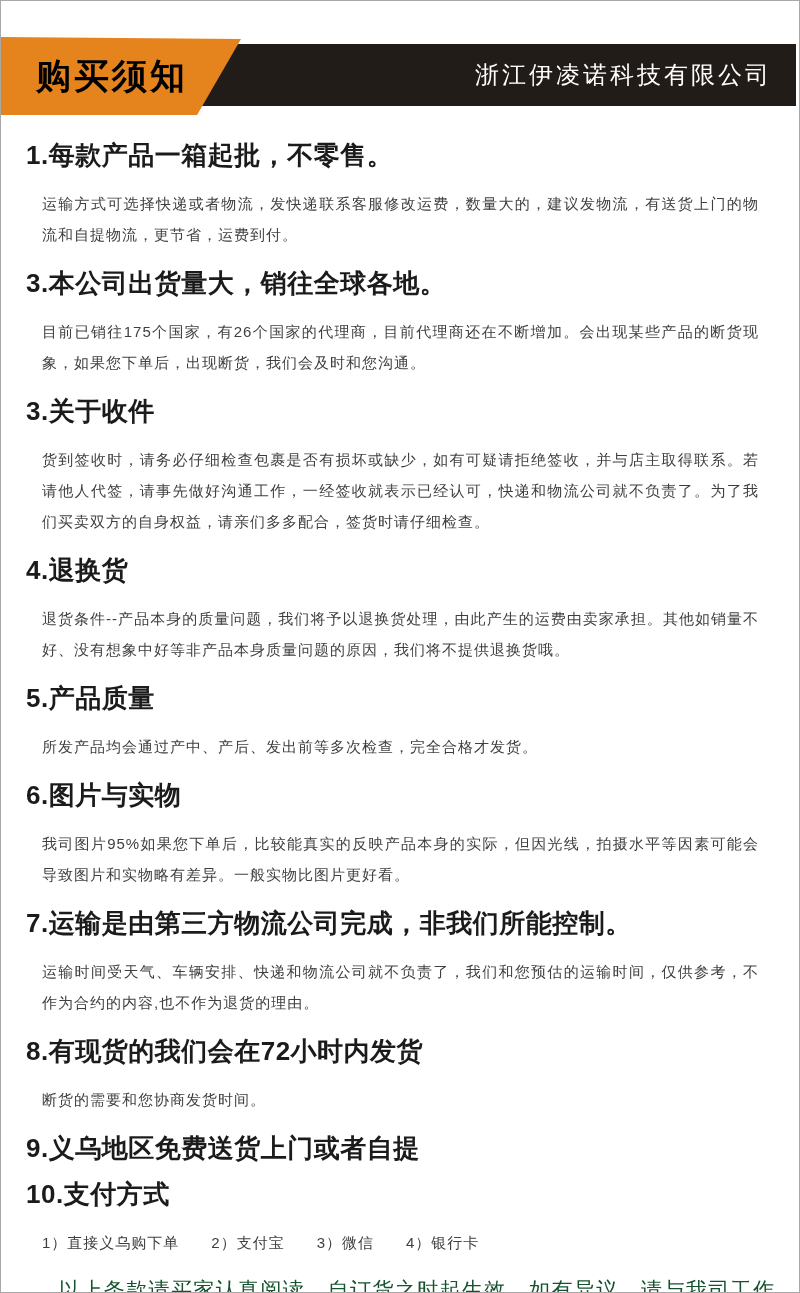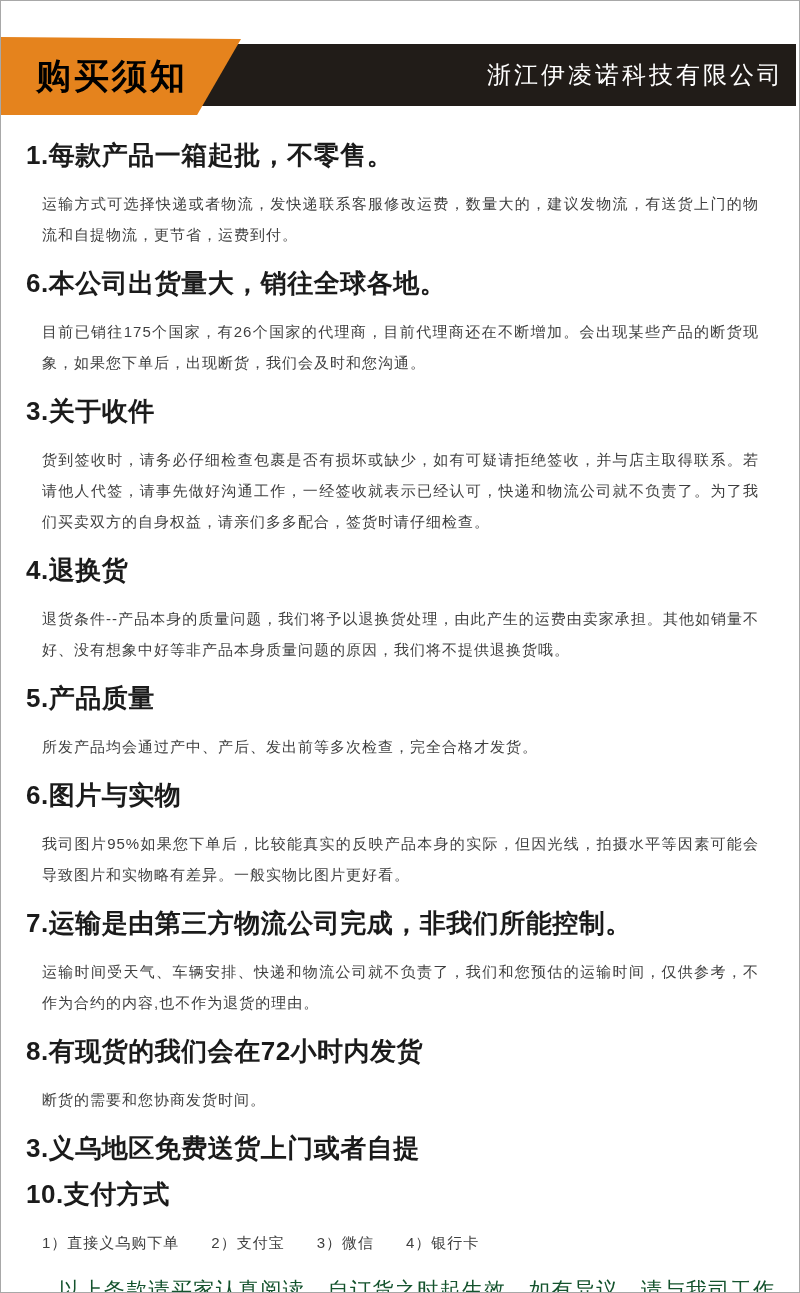--- a/index.html
+++ b/index.html
@@ -10,21 +10,21 @@
     border:1px solid #a8a8a8;
     background:#ffffff;
     font-family:"Liberation Sans","DejaVu Sans",sans-serif;
     overflow:hidden;
   }
   
   .black-bar{
     position:absolute;left:150px;right:3px;top:43px;height:62px;
     background:#211c18;
     display:flex;align-items:center;justify-content:flex-end;
-    padding-right:12px;box-sizing:border-box;
+    padding-right:24px;box-sizing:border-box;
   }
   .company{
     color:#ffffff;font-size:24px;font-weight:400;letter-spacing:3px;white-space:nowrap;
   }
   .orange-ribbon{
     position:absolute;left:0;top:36px;width:240px;height:78px;
     background:#e5831d;
     -webkit-clip-path:polygon(0 0,100% 2.5%,81.7% 100%,0 100%);
     clip-path:polygon(0 0,100% 2.5%,81.7% 100%,0 100%);
     display:flex;align-items:center;
@@ -73,21 +73,21 @@
   </header>
 
   <main class="content">
 
     <section class="sec">
       <h2 class="sec-h">1.每款产品一箱起批，不零售。</h2>
       <p class="sec-b">运输方式可选择快递或者物流，发快递联系客服修改运费，数量大的，建议发物流，有送货上门的物流和自提物流，更节省，运费到付。</p>
     </section>
 
     <section class="sec">
-      <h2 class="sec-h">6.本公司出货量大，销往全球各地。</h2>
+      <h2 class="sec-h">3.本公司出货量大，销往全球各地。</h2>
       <p class="sec-b">目前已销往175个国家，有26个国家的代理商，目前代理商还在不断增加。会出现某些产品的断货现象，如果您下单后，出现断货，我们会及时和您沟通。</p>
     </section>
 
     <section class="sec">
       <h2 class="sec-h">3.关于收件</h2>
       <p class="sec-b">货到签收时，请务必仔细检查包裹是否有损坏或缺少，如有可疑请拒绝签收，并与店主取得联系。若请他人代签，请事先做好沟通工作，一经签收就表示已经认可，快递和物流公司就不负责了。为了我们买卖双方的自身权益，请亲们多多配合，签货时请仔细检查。</p>
     </section>
 
     <section class="sec">
       <h2 class="sec-h">4.退换货</h2>
@@ -108,21 +108,21 @@
       <h2 class="sec-h">7.运输是由第三方物流公司完成，非我们所能控制。</h2>
       <p class="sec-b">运输时间受天气、车辆安排、快递和物流公司就不负责了，我们和您预估的运输时间，仅供参考，不作为合约的内容,也不作为退货的理由。</p>
     </section>
 
     <section class="sec">
       <h2 class="sec-h">8.有现货的我们会在72小时内发货</h2>
       <p class="sec-b">断货的需要和您协商发货时间。</p>
     </section>
 
     <section class="sec">
-      <h2 class="sec-h">3.义乌地区免费送货上门或者自提</h2>
+      <h2 class="sec-h">9.义乌地区免费送货上门或者自提</h2>
     </section>
 
     <section class="sec">
       <h2 class="sec-h">10.支付方式</h2>
       <p class="sec-b payment">1）直接义乌购下单　　2）支付宝　　3）微信　　4）银行卡</p>
     </section>
 
     <p class="footer-note">以上条款请买家认真阅读，自订货之时起生效。如有异议，请与我司工作人员确认后再订货。</p>
 
   </main>

